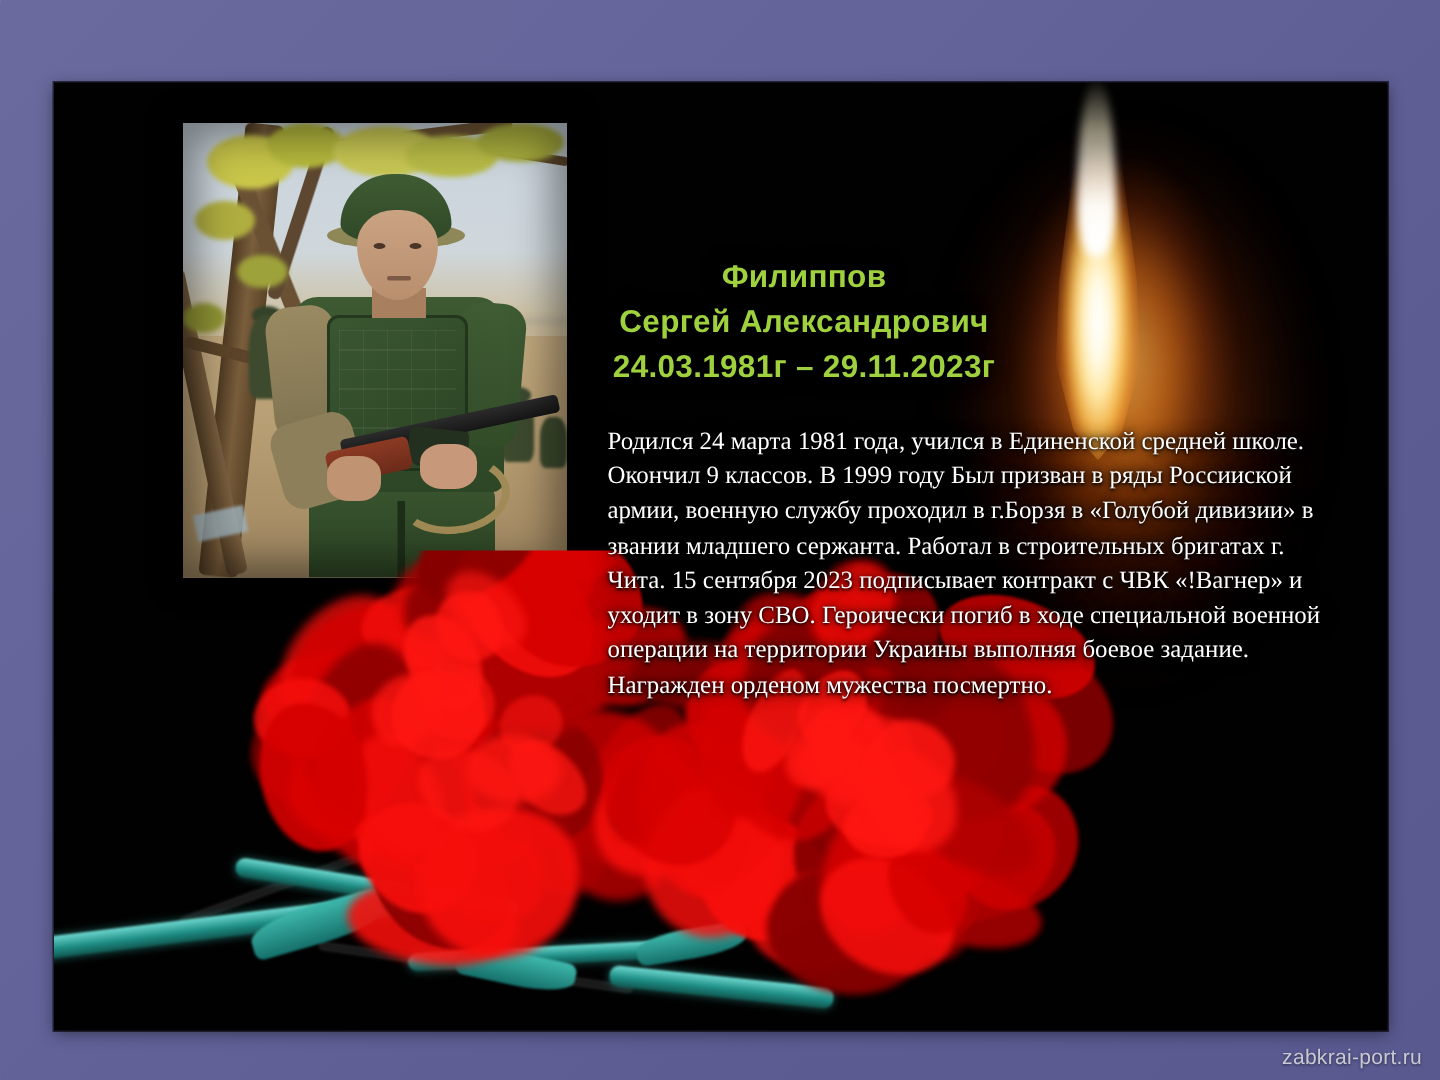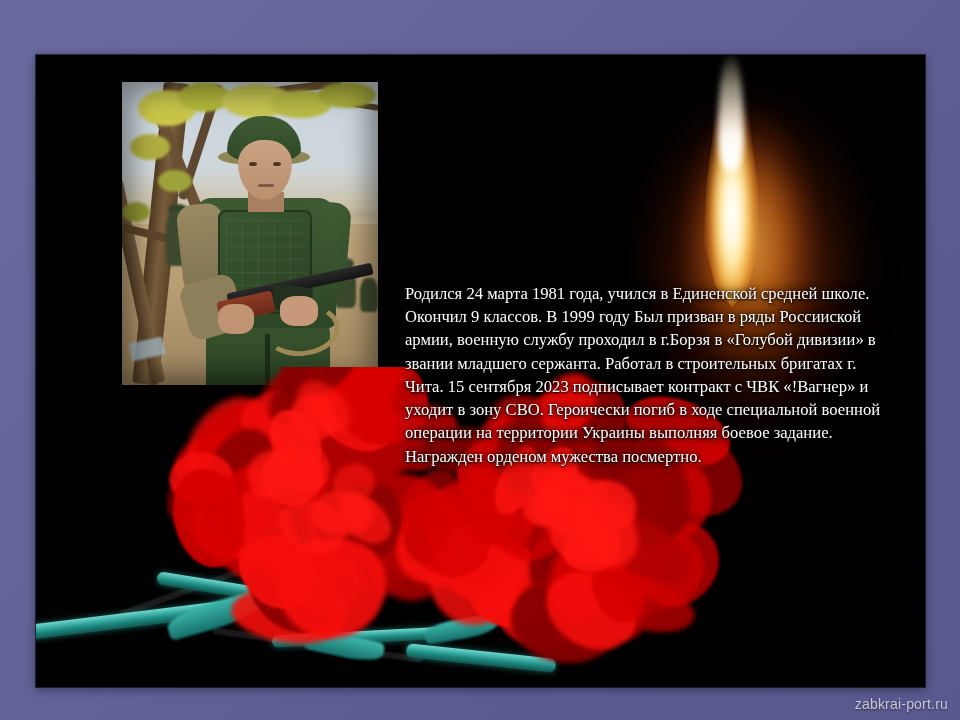--- a/index.html
+++ b/index.html
@@ -417,20 +417,25 @@
       <div class="rifle"></div>
       <div class="rifle-mag"></div>
       <div class="rifle-stock"></div>
       <div class="sling"></div>
       <div class="hand-l"></div>
       <div class="hand-r"></div>
 
       <div class="soldier-vig"></div>
     </div>
 
+    <div class="title-block">
+      <div class="title-line">Филиппов</div>
+      <div class="title-line">Сергей Александрович</div>
+      <div class="title-line dates">24.03.1981г – 29.11.2023г</div>
+    </div>
 
     <div class="bio">Родился 24 марта 1981 года, учился в Единенской  средней школе. Окончил 9 классов. В 1999 году Был призван в ряды Россииской армии, военную службу проходил в г.Борзя в «Голубой дивизии» в звании младшего сержанта. Работал в строительных бригатах г. Чита. 15 сентября 2023 подписывает контракт с ЧВК «!Вагнер» и уходит в зону СВО. Героически погиб в ходе специальной военной операции на территории Украины выполняя боевое задание. Награжден орденом мужества посмертно.</div>
 
     <div class="flowers">
       <div class="thin-stem ts1"></div>
       <div class="thin-stem ts2"></div>
       <div class="stem st1"></div>
       <div class="stem st2"></div>
       <div class="stem st3"></div>
       <div class="stem st4"></div>

